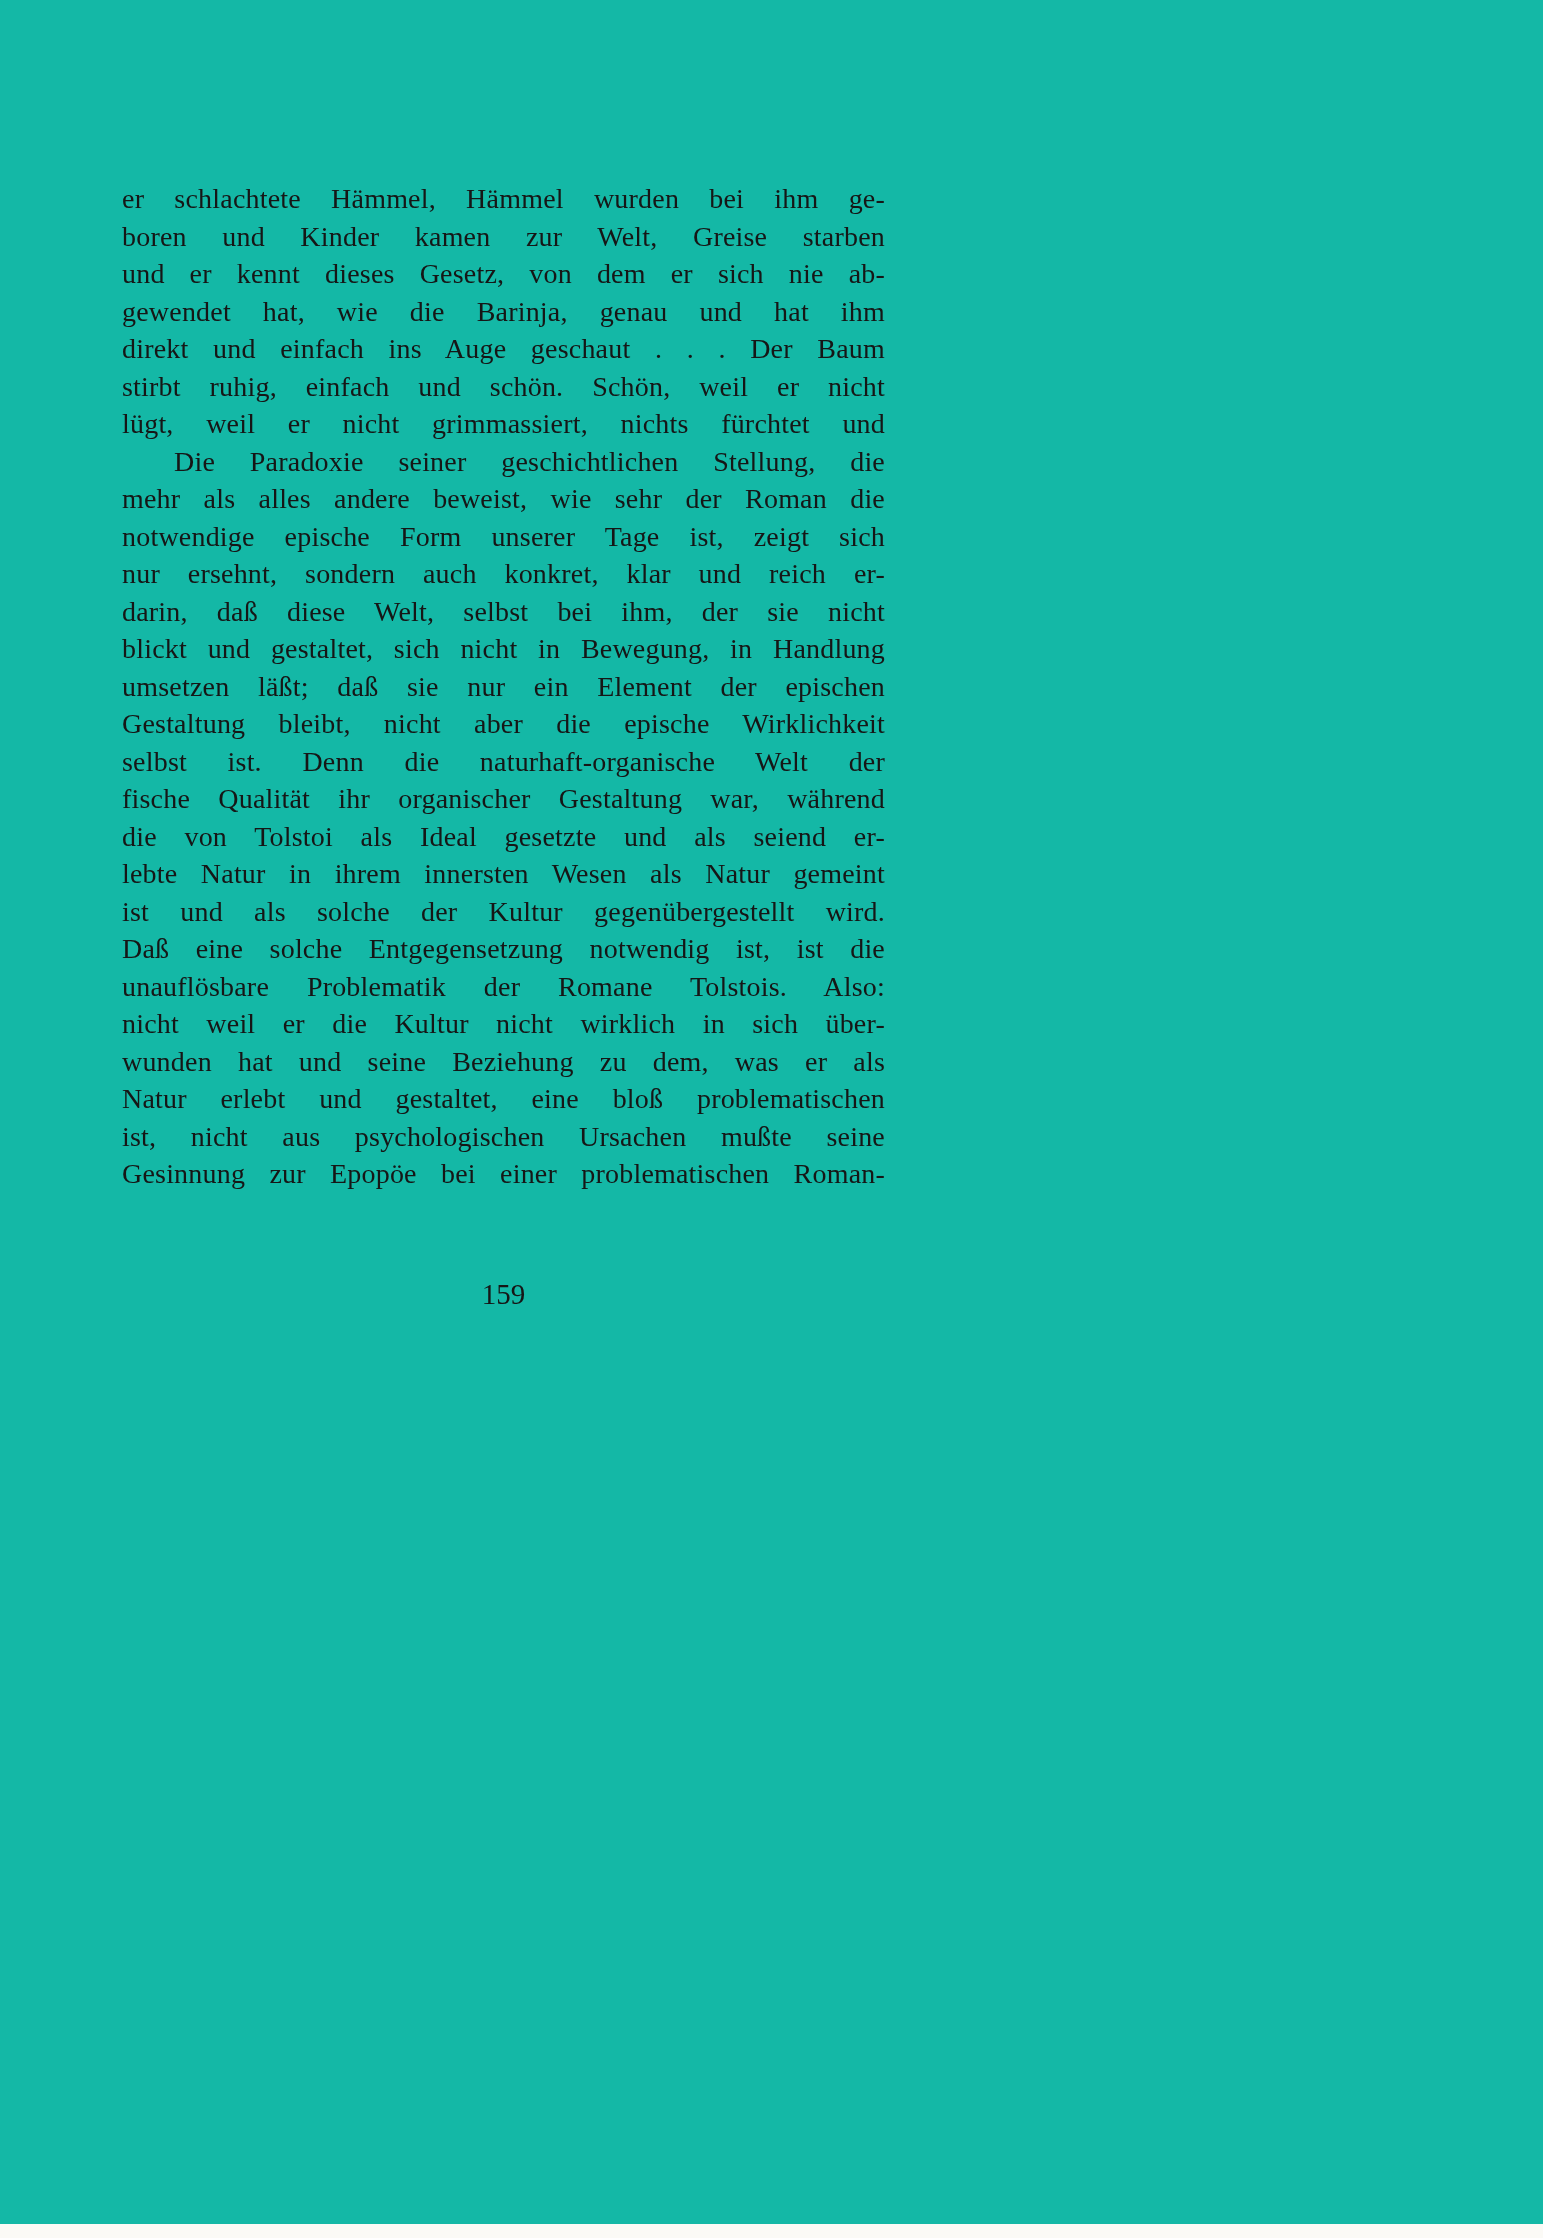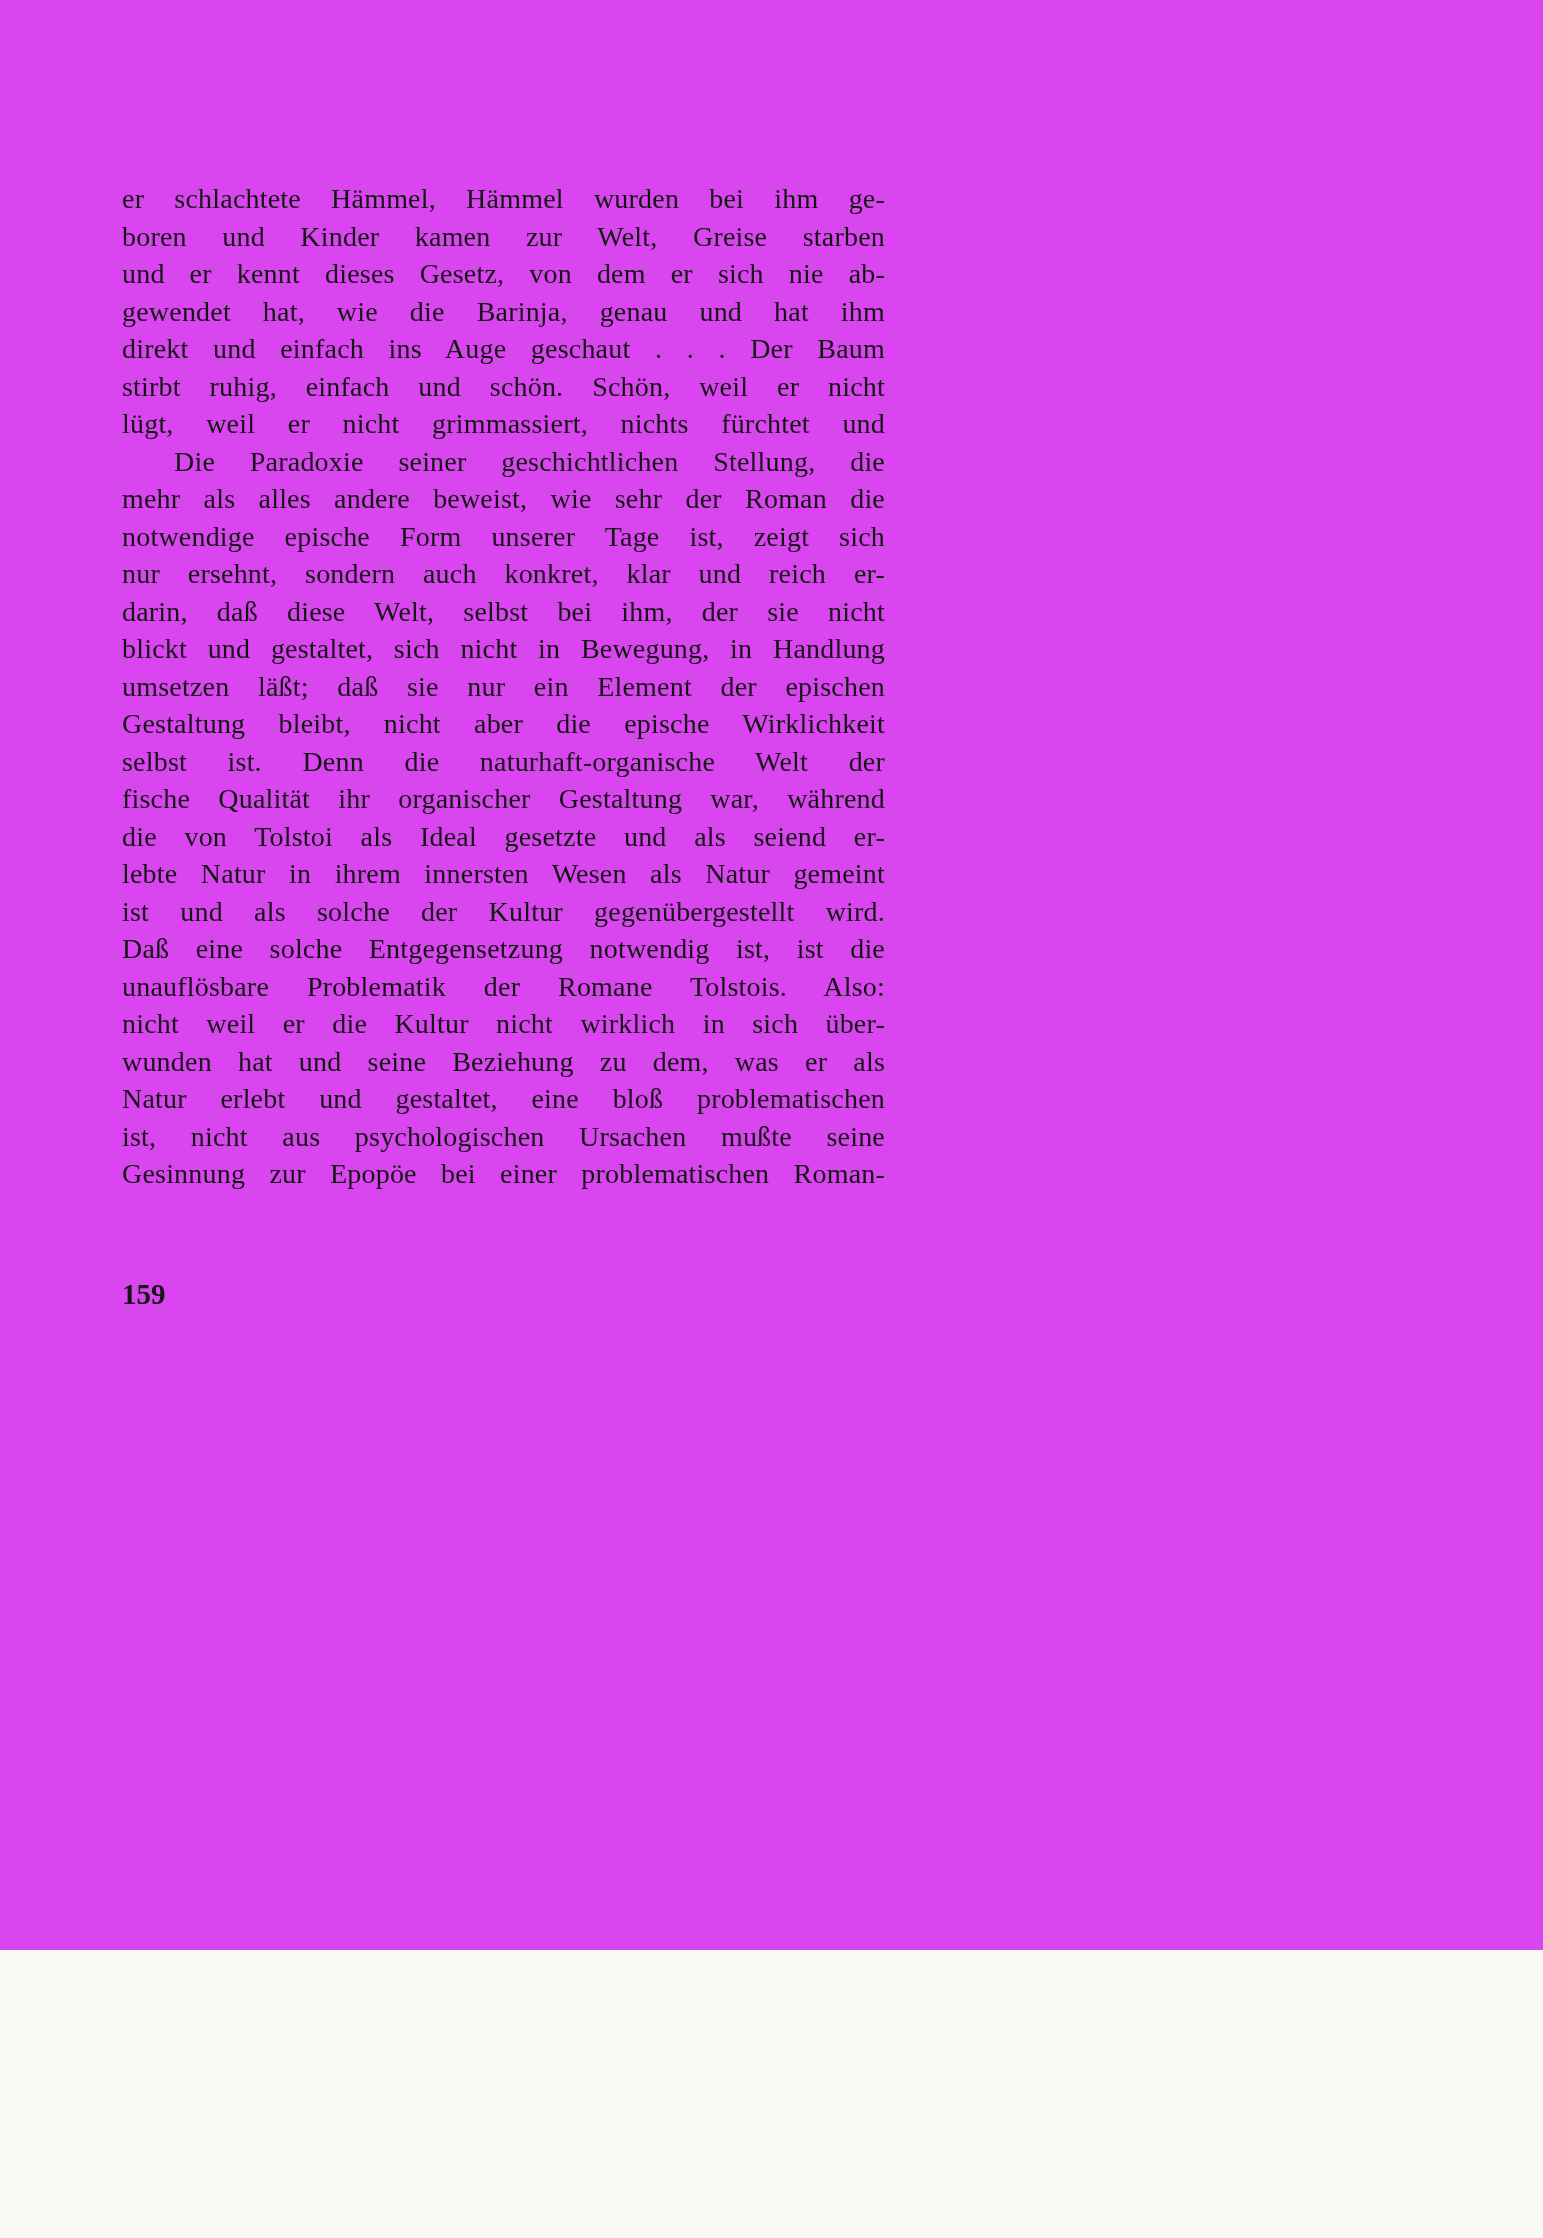--- a/index.html
+++ b/index.html
@@ -5,22 +5,22 @@
   * { margin: 0; padding: 0; box-sizing: border-box; }
   html, body {
     width: 1543px;
     height: 2238px;
     background: #fbfaf6;
     font-family: "Liberation Serif", "DejaVu Serif", serif;
   }
   .page {
     position: relative;
     width: 1543px;
-    height: 1950px;
-    background: #d946ef;
+    height: 2224px;
+    background: #14b8a6;
     overflow: hidden;
   }
   .textblock {
     position: absolute;
     left: 122px;
     top: 180px;
     width: 763px;
   }
   .line {
     font-size: 28px;
@@ -37,24 +37,23 @@
     text-align-last: left;
   }
   .line.indent {
     text-indent: 52px;
   }
   .pagenum {
     position: absolute;
     left: 122px;
     top: 1278px;
     width: 763px;
-    text-align: left;
+    text-align: center;
     font-size: 29px;
     color: #161616;
-    font-weight: bold;
   }
 </style>
 </head>
 <body>
 
 <div class="page">
   <div class="textblock">
     <p class="line">er schlachtete Hämmel, Hämmel wurden bei ihm ge-</p>
     <p class="line">boren und Kinder kamen zur Welt, Greise starben</p>
     <p class="line">und er kennt dieses Gesetz, von dem er sich nie ab-</p>

